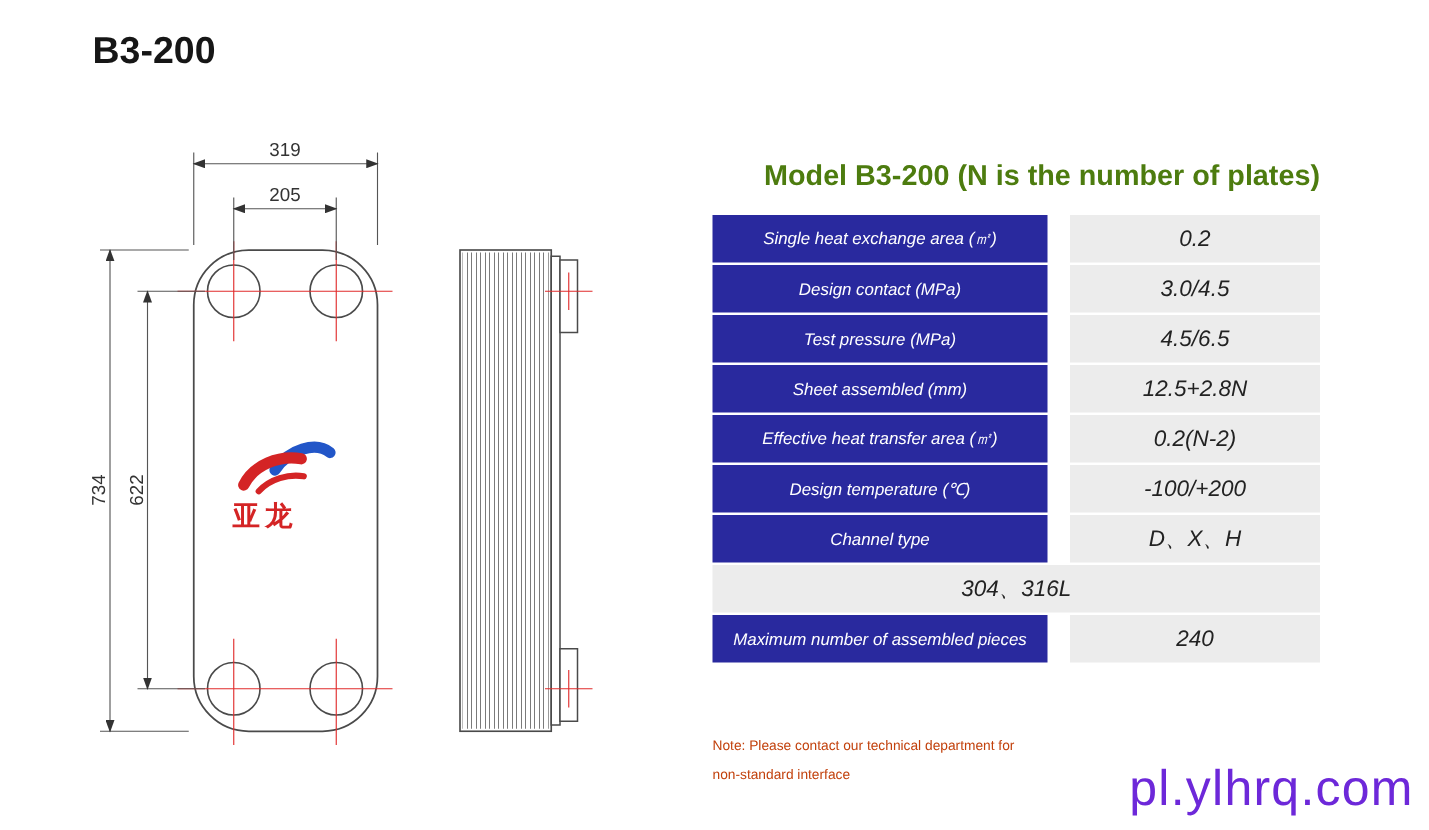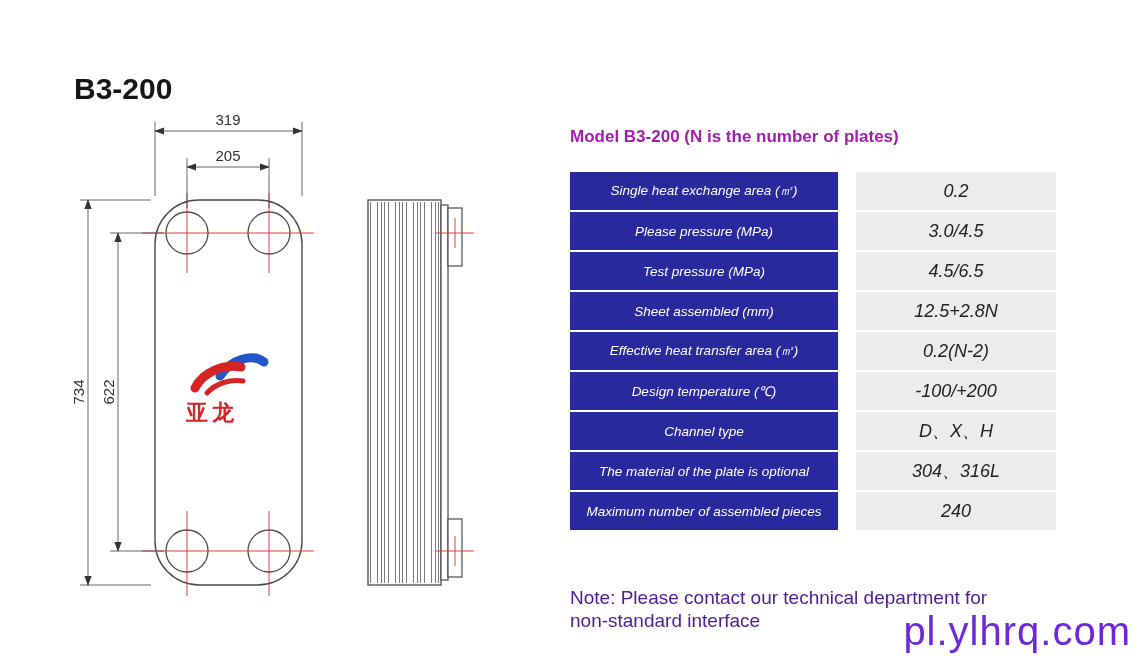--- a/index.html
+++ b/index.html
@@ -1,52 +1,52 @@
 <!DOCTYPE html>
 <html><head>
 <meta charset="utf-8">
 <style>
   html,body{margin:0;padding:0;}
   body{
     width:1143px;height:664px;position:relative;overflow:hidden;
     background:#ffffff;font-family:"Liberation Sans",sans-serif;
   }
   .page-title{
-    position:absolute;left:74px;top:24px;font-size:30px;font-weight:700;color:#161616;margin-top:48px;
+    position:absolute;left:74px;top:24px;font-size:30px;font-weight:700;color:#161616;
   }
   
   .hatch{
     position:absolute;left:370px;top:202px;width:69px;height:381px;
     background:repeating-linear-gradient(90deg,#7a7a7a 0px,#7a7a7a 0.8px,transparent 0.8px,transparent 3.6px);
   }
   svg.draw{position:absolute;left:0;top:0;}
   .dim-text{font-size:15px;fill:#333;font-family:"Liberation Sans",sans-serif;}
   .logo-text{
     position:absolute;left:186px;top:398px;width:86px;text-align:left;
     font-size:22px;font-weight:700;color:#d42425;letter-spacing:4px;
   }
   
   .table-title{
-    position:absolute;left:570px;top:127px;width:486px;text-align:left;
-    font-size:17px;font-weight:700;color:#a21caf;
+    position:absolute;left:570px;top:127px;width:486px;text-align:right;
+    font-size:23px;font-weight:700;color:#4d7c0f;
   }
   .spec-table{position:absolute;left:570px;top:172px;width:486px;}
   .spec-row{display:flex;gap:18px;margin-bottom:2px;height:38px;font-style:italic;}
   .cell-label{
     width:268px;background:#29299e;color:#ffffff;display:flex;align-items:center;
     justify-content:center;font-size:13.5px;text-align:center;
   }
   .cell-value{
     flex:1;background:#ececec;color:#222;display:flex;align-items:center;
     justify-content:center;font-size:18px;text-align:center;
   }
   
   .note{
     position:absolute;left:570px;top:586px;z-index:2;
-    font-size:19px;color:#4c1d95;line-height:23px;
+    font-size:11px;color:#c2410c;line-height:23px;
   }
   .watermark{
     position:absolute;right:12px;bottom:10px;z-index:1;
     font-size:40px;color:#6d28d9;letter-spacing:1px;
   }
 </style>
 </head>
 <body>
 
 <div class="page-title">B3-200</div>
@@ -124,21 +124,21 @@
 <div class="logo-text">亚龙</div>
 
 <div class="table-title">Model B3-200 (N is the number of plates)</div>
 
 <div class="spec-table">
   <div class="spec-row">
     <div class="cell-label">Single heat exchange area (㎡)</div>
     <div class="cell-value">0.2</div>
   </div>
   <div class="spec-row">
-    <div class="cell-label">Please pressure (MPa)</div>
+    <div class="cell-label">Design contact (MPa)</div>
     <div class="cell-value">3.0/4.5</div>
   </div>
   <div class="spec-row">
     <div class="cell-label">Test pressure (MPa)</div>
     <div class="cell-value">4.5/6.5</div>
   </div>
   <div class="spec-row">
     <div class="cell-label">Sheet assembled (mm)</div>
     <div class="cell-value">12.5+2.8N</div>
   </div>
@@ -148,21 +148,20 @@
   </div>
   <div class="spec-row">
     <div class="cell-label">Design temperature (℃)</div>
     <div class="cell-value">-100/+200</div>
   </div>
   <div class="spec-row">
     <div class="cell-label">Channel type</div>
     <div class="cell-value">D、X、H</div>
   </div>
   <div class="spec-row">
-    <div class="cell-label">The material of the plate is optional</div>
     <div class="cell-value">304、316L</div>
   </div>
   <div class="spec-row">
     <div class="cell-label">Maximum number of assembled pieces</div>
     <div class="cell-value">240</div>
   </div>
 </div>
 
 <div class="note">
   <div>Note: Please contact our technical department for</div>

